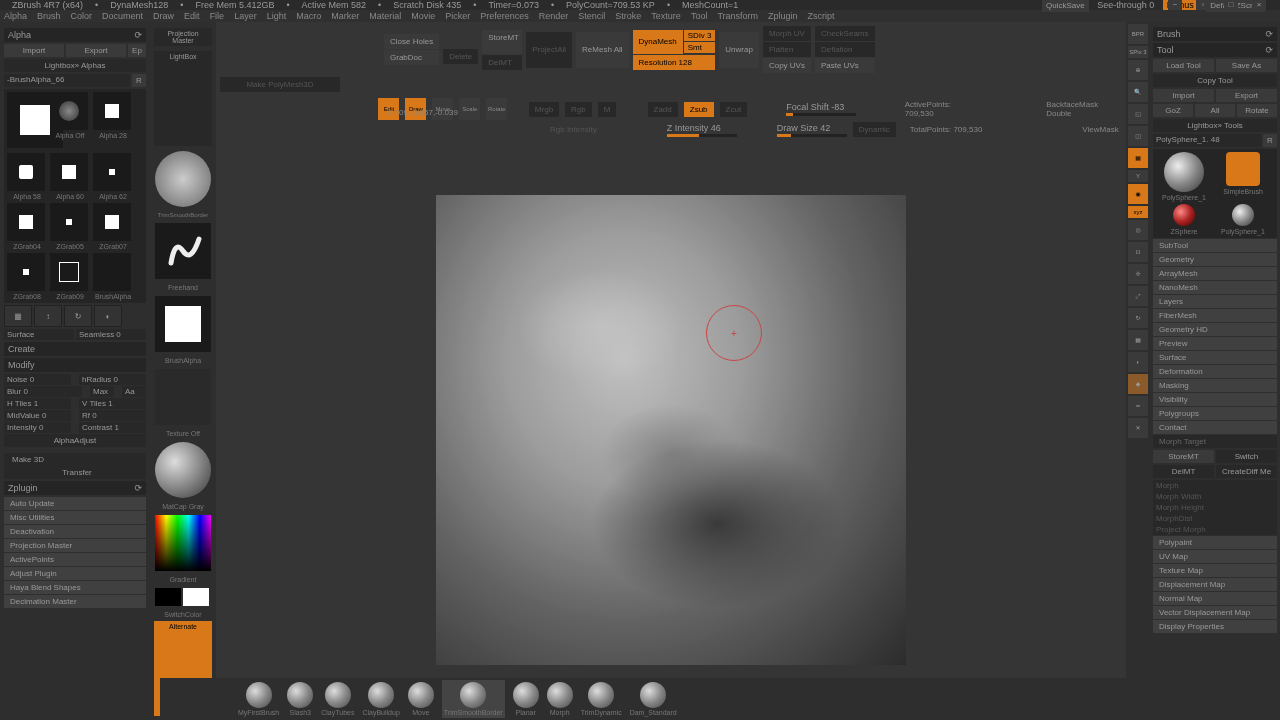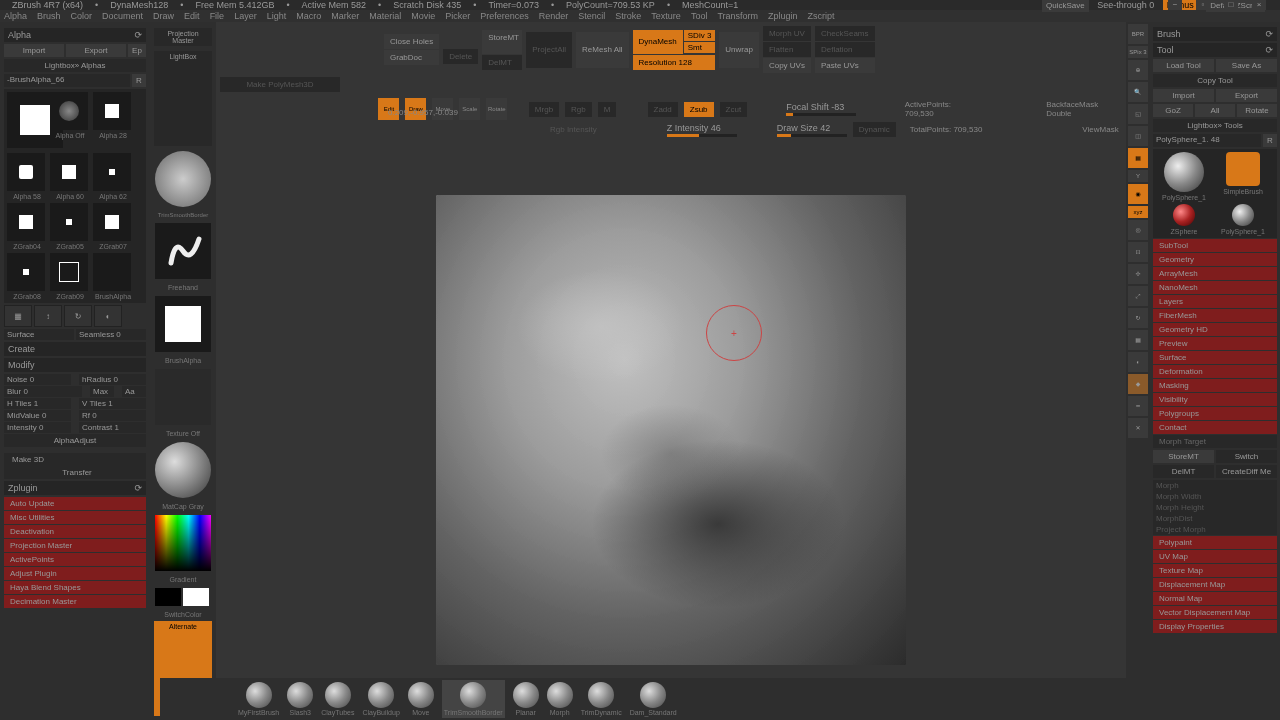--- a/index.html
+++ b/index.html
@@ -52,21 +52,21 @@
 .switch-clr div{width:26px;height:18px}
 .right-tools{width:24px;background:#2e2e2e;display:flex;flex-direction:column;gap:2px;padding:2px}
 .rt-btn{width:20px;height:20px;background:#3a3a3a;font-size:6px;text-align:center;line-height:20px;cursor:pointer}
 .rt-btn.or{background:#d87818;color:#000}
 .far-right{width:130px;background:#2e2e2e;padding:3px;overflow:hidden}
 .panel-hdr{background:#252525;padding:2px 4px;font-size:9px;display:flex;justify-content:space-between;margin:2px 0}
 .tool-thumbs{display:flex;flex-wrap:wrap;gap:3px;padding:3px;background:#252525}
 .tool-thumb{width:56px;text-align:center}
 .tool-thumb .sph{width:40px;height:40px;background:radial-gradient(circle at 35% 35%,#eee,#888 50%,#333);border-radius:50%;margin:0 auto 2px}
 .tool-thumb .sph.r{background:radial-gradient(circle at 35% 35%,#f88,#a22 50%,#400)}
-.accordion{background:#7f1d1d;padding:2px 6px;font-size:8px;margin:1px 0;cursor:pointer}
+.accordion{background:#404040;padding:2px 6px;font-size:8px;margin:1px 0;cursor:pointer}
 .accordion.dk{background:#282828;color:#666}
 .brush-shelf{position:absolute;bottom:0;left:160px;right:154px;height:42px;background:#2e2e2e;display:flex;align-items:center;gap:8px;padding:0 10px;overflow:hidden}
 .shelf-item{text-align:center}
 .shelf-sph{width:26px;height:26px;background:radial-gradient(circle at 35% 35%,#ddd,#888 50%,#444);border-radius:50%;margin:0 auto}
 .shelf-lbl{font-size:7px;color:#777;margin-top:1px}
 .coord{position:absolute;top:86px;left:172px;font-size:8px;color:#888}
 .slidbar{height:3px;background:#222;position:relative;margin-top:1px}
 .slidbar .fill{height:100%;background:#d87818}
 .winbtns{position:absolute;right:2px;top:0;display:flex;gap:2px}
 .winbtns span{width:14px;height:10px;background:#3a3a3a;text-align:center;font-size:8px;line-height:10px;cursor:pointer}

